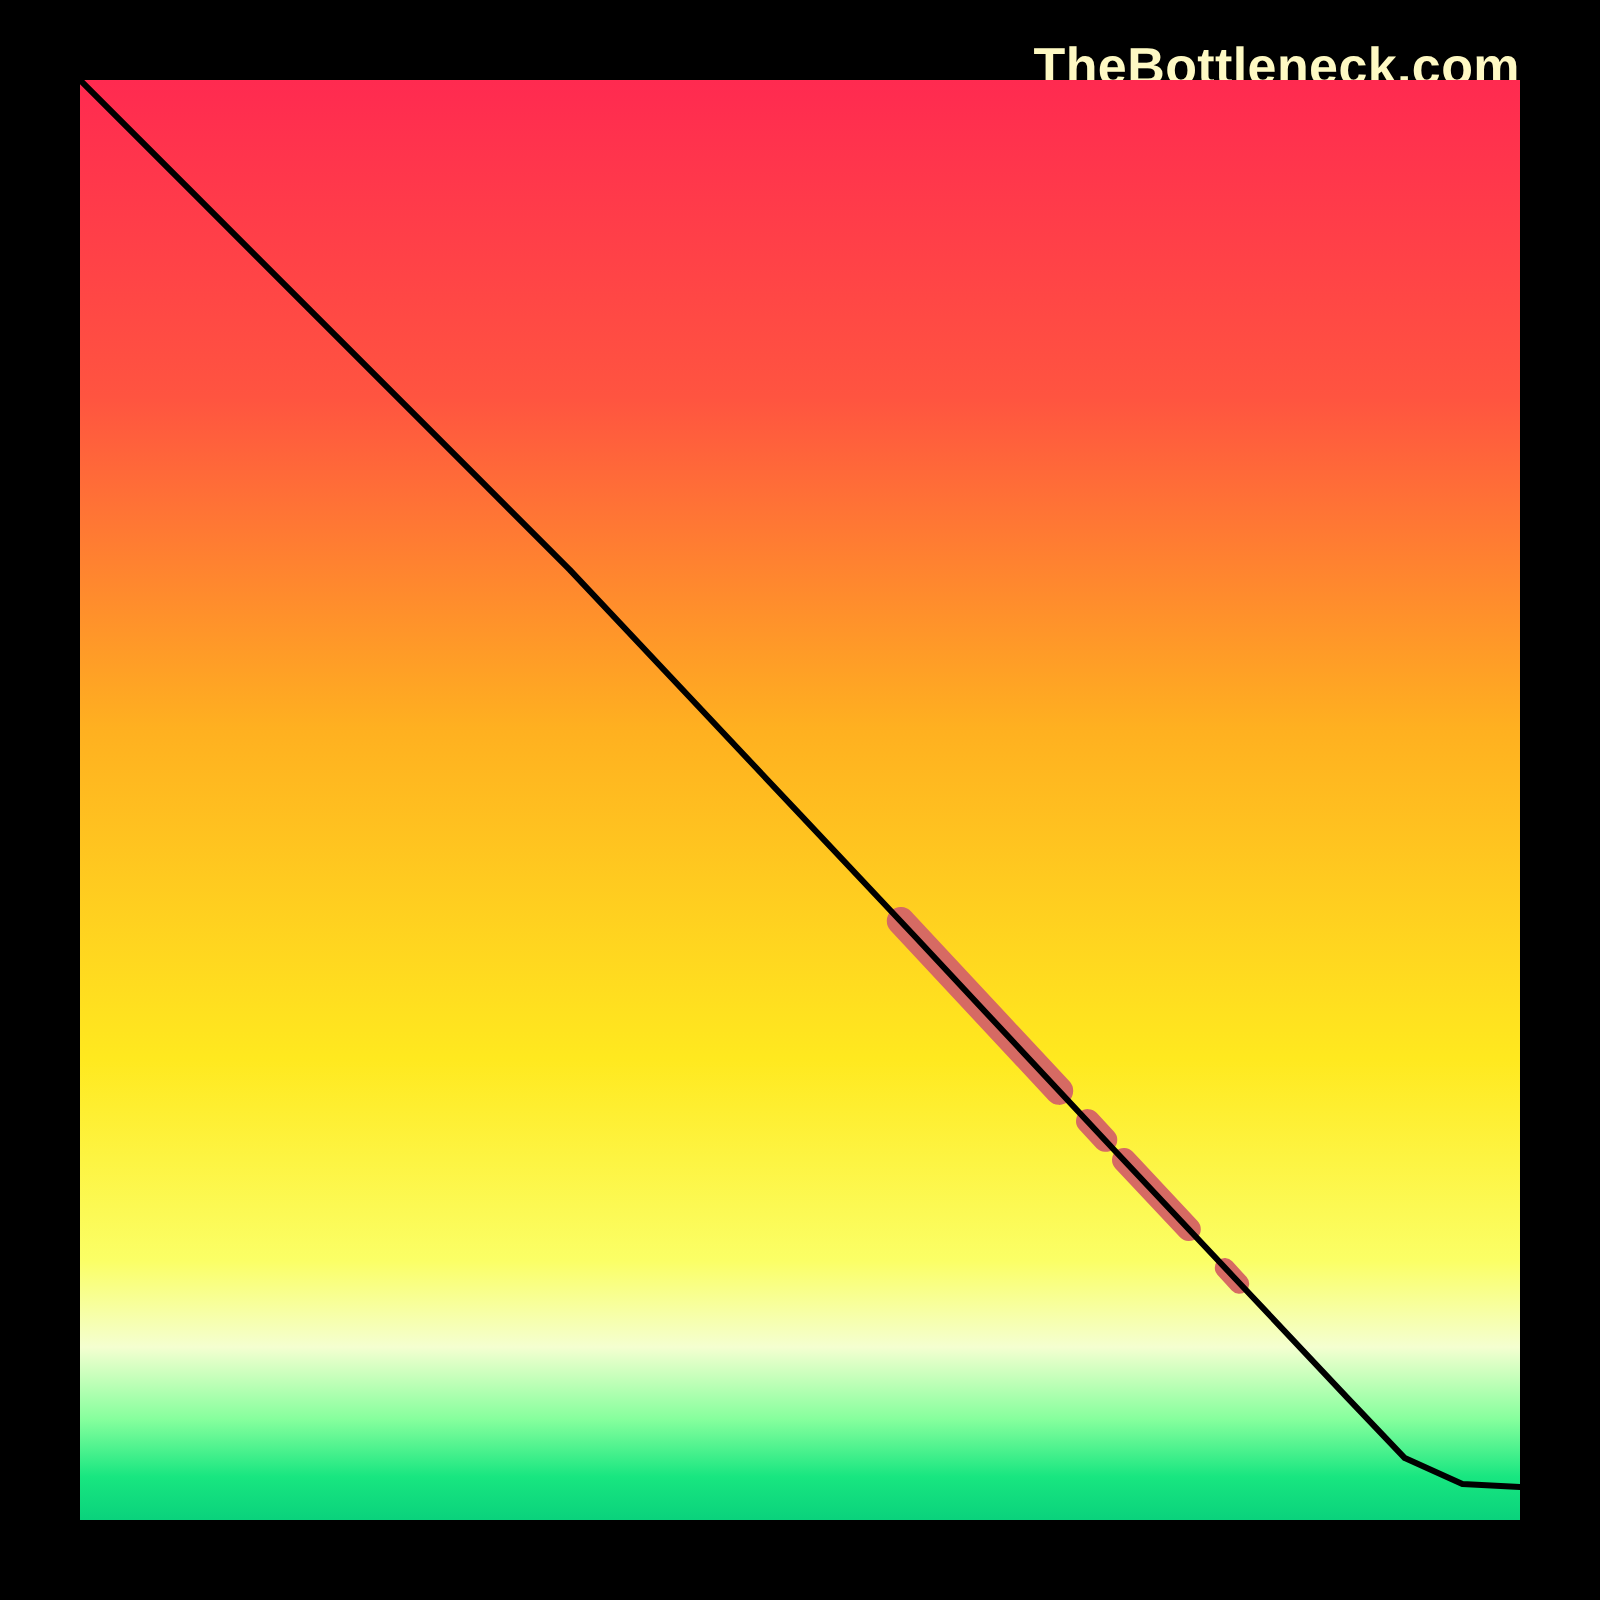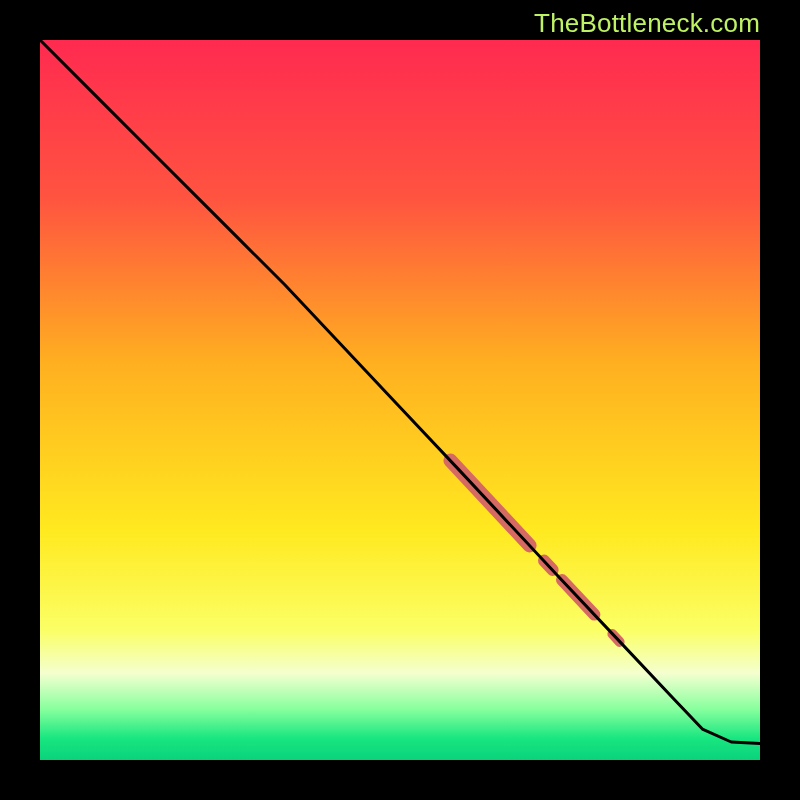--- a/index.html
+++ b/index.html
@@ -21,25 +21,25 @@
   }
   svg.plot {
     position: absolute;
     left: 0;
     top: 0;
     width: 720px;
     height: 720px;
   }
   .watermark {
     position: absolute;
-    top: 8px;
+    top: 18px;
     right: 40px;
-    color: #bef264;
+    color: #fef9c3;
     font-size: 26px;
-    font-weight: 400;
+    font-weight: 700;
     letter-spacing: 0.2px;
     user-select: none;
   }
 </style>
 </head>
 <body>
 
 <div class="watermark">TheBottleneck.com</div>
 
 <div class="frame">

